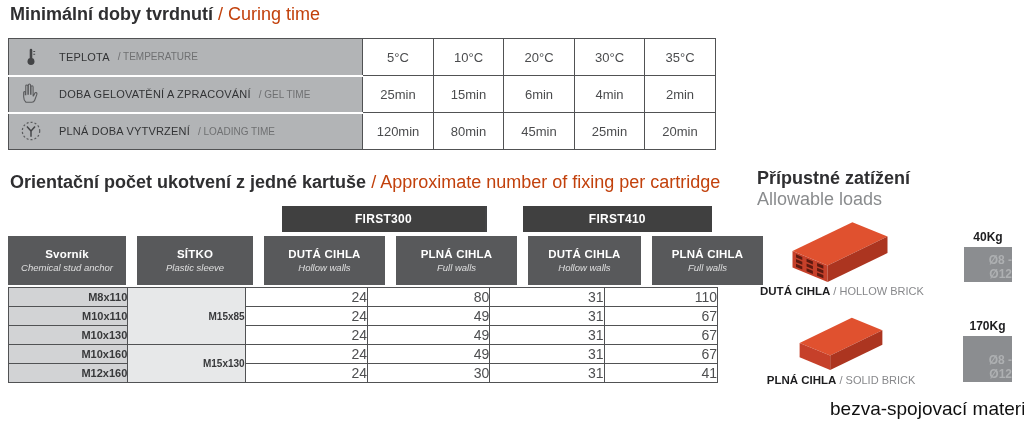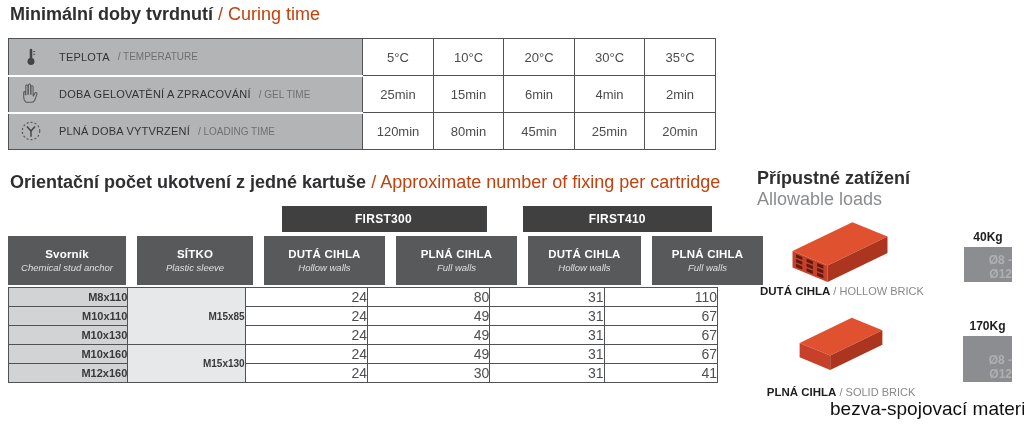--- a/index.html
+++ b/index.html
@@ -278,21 +278,21 @@
     <div class="dia">Ø8 - Ø12</div>
   </div>
 
   <div class="brick" style="left:796px; top:314px;">
     <svg width="90" height="56" viewBox="0 0 100 62">
       <polygon points="4,32 62,4 96,18 38,46" fill="#e0512f"></polygon>
       <polygon points="4,32 38,46 38,62 4,48" fill="#c6402a"></polygon>
       <polygon points="38,46 96,18 96,34 38,62" fill="#ac3520"></polygon>
     </svg>
   </div>
-  <div class="brick-label" style="left:760px; top:382px; width:162px;">
+  <div class="brick-label" style="left:760px; top:370px; width:162px;">
     <span class="bl-cs">PLNÁ CIHLA</span><span class="bl-en"> / SOLID BRICK</span>
   </div>
   <div class="weight-label" style="left:963px; top:319px; width:49px;">170Kg</div>
   <div class="load-box" style="left:963px; top:336px; width:49px; height:46px;">
     <div class="dia">Ø8 - Ø12</div>
   </div>
 
   <div class="footer">bezva-spojovací materiál</div>
 
 </div>

